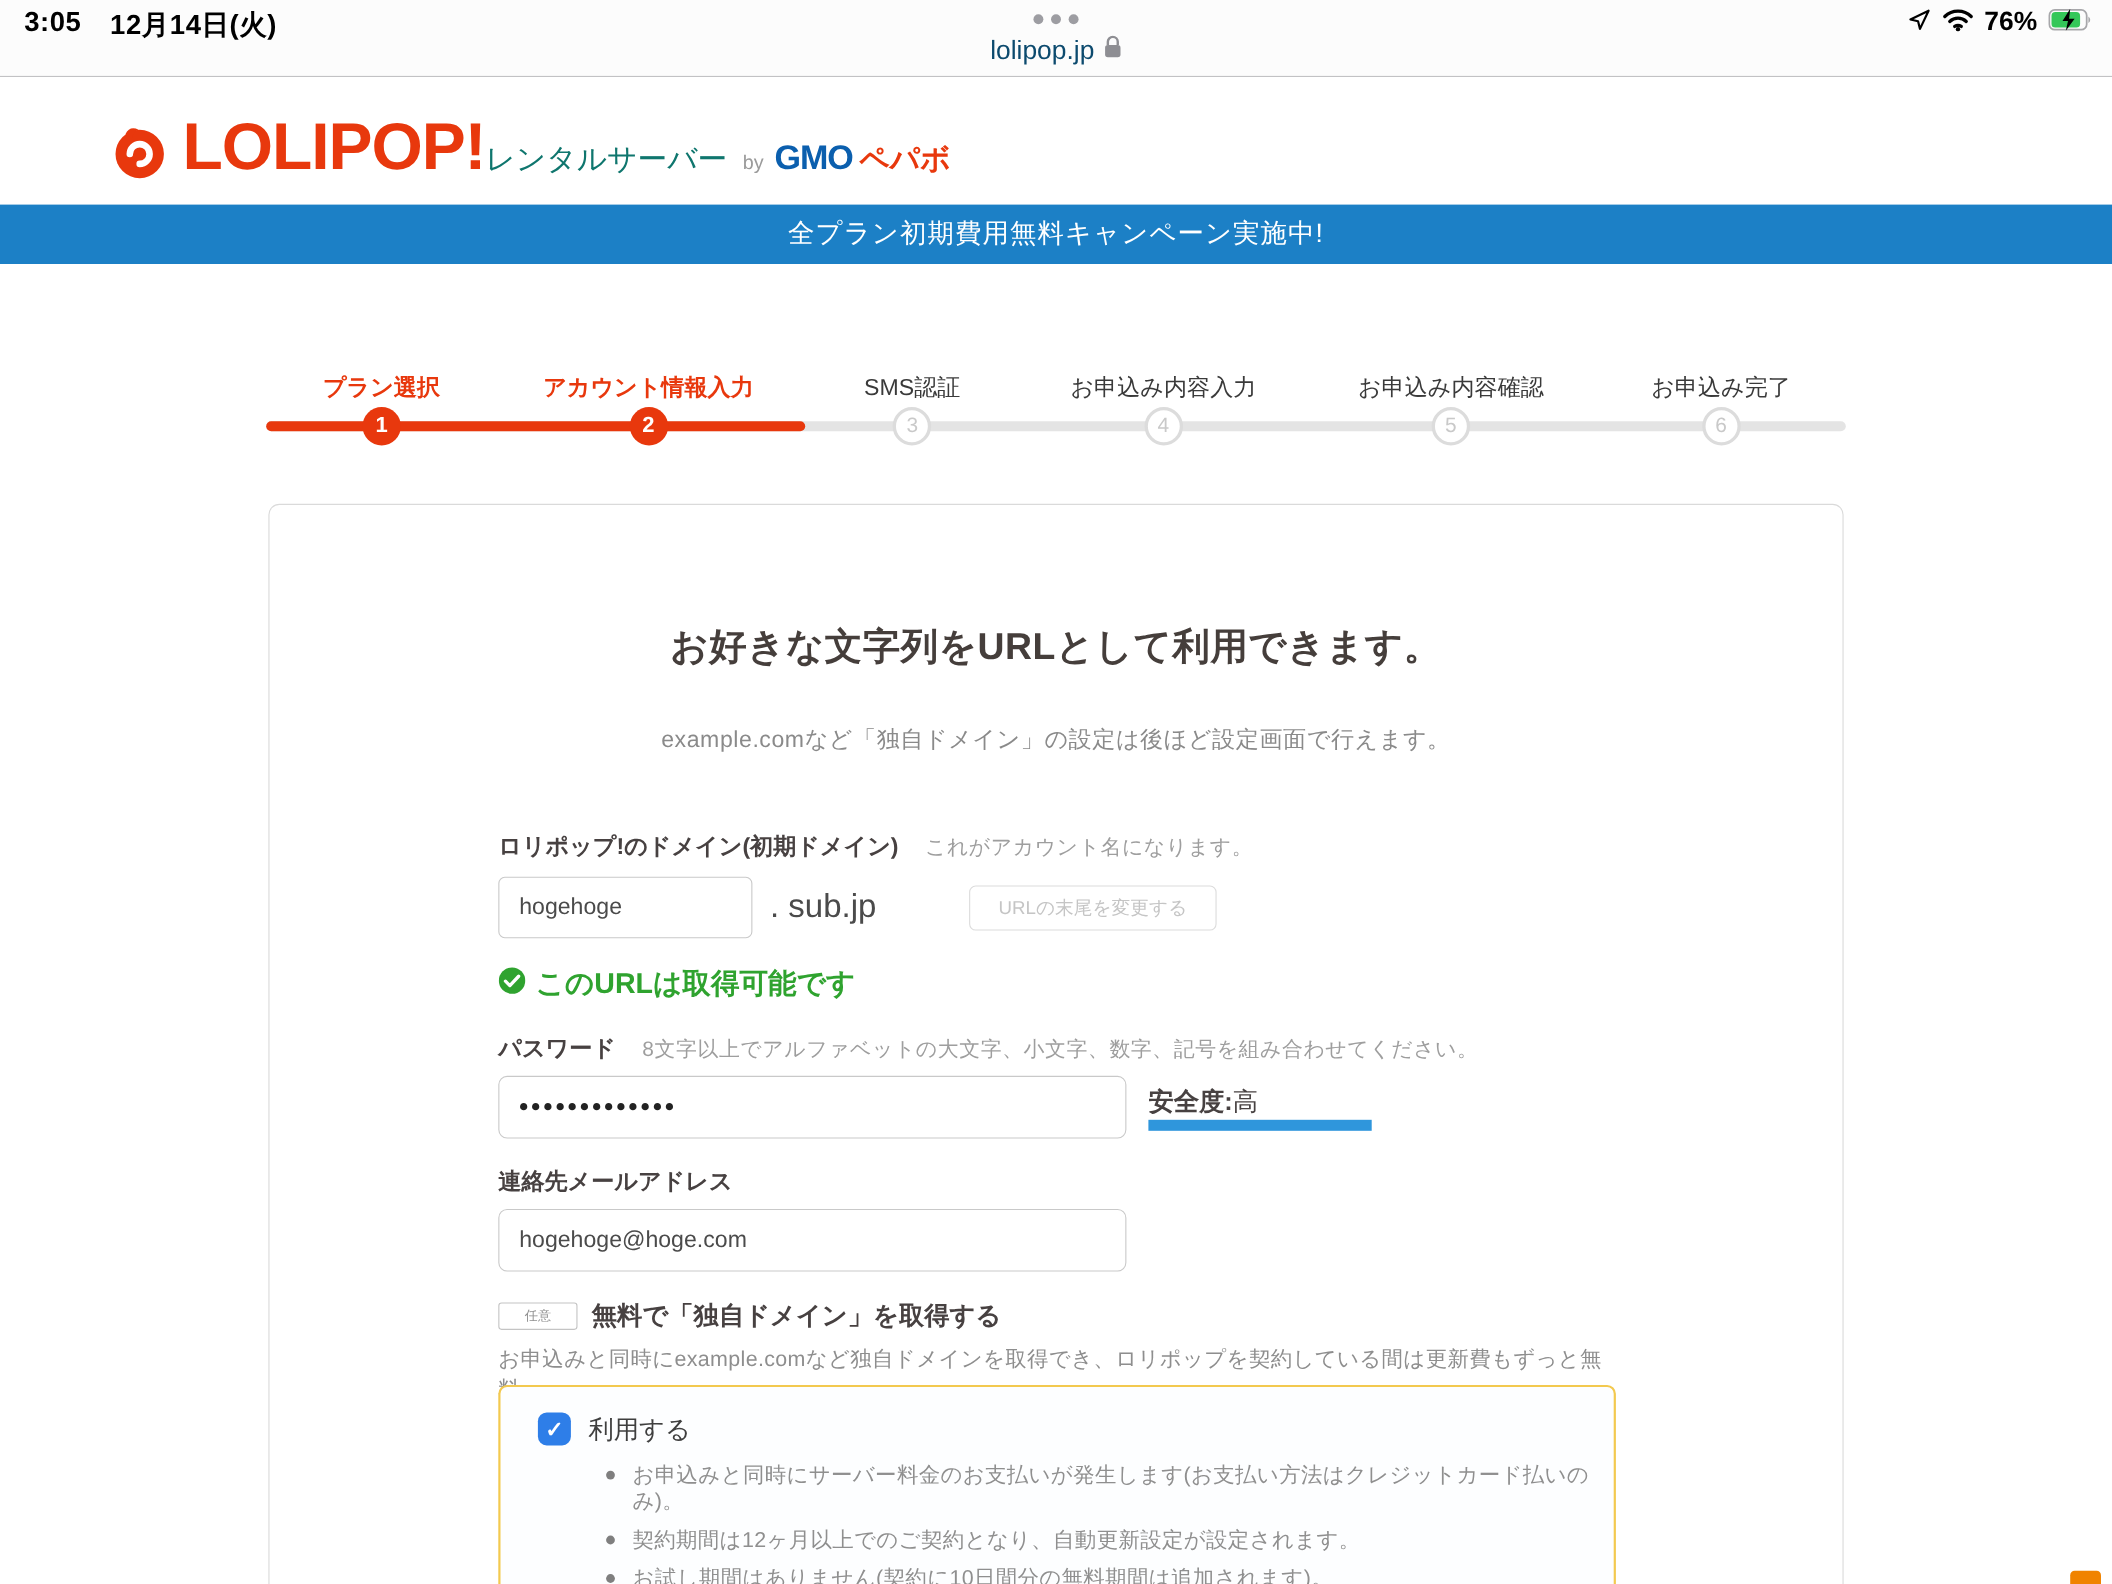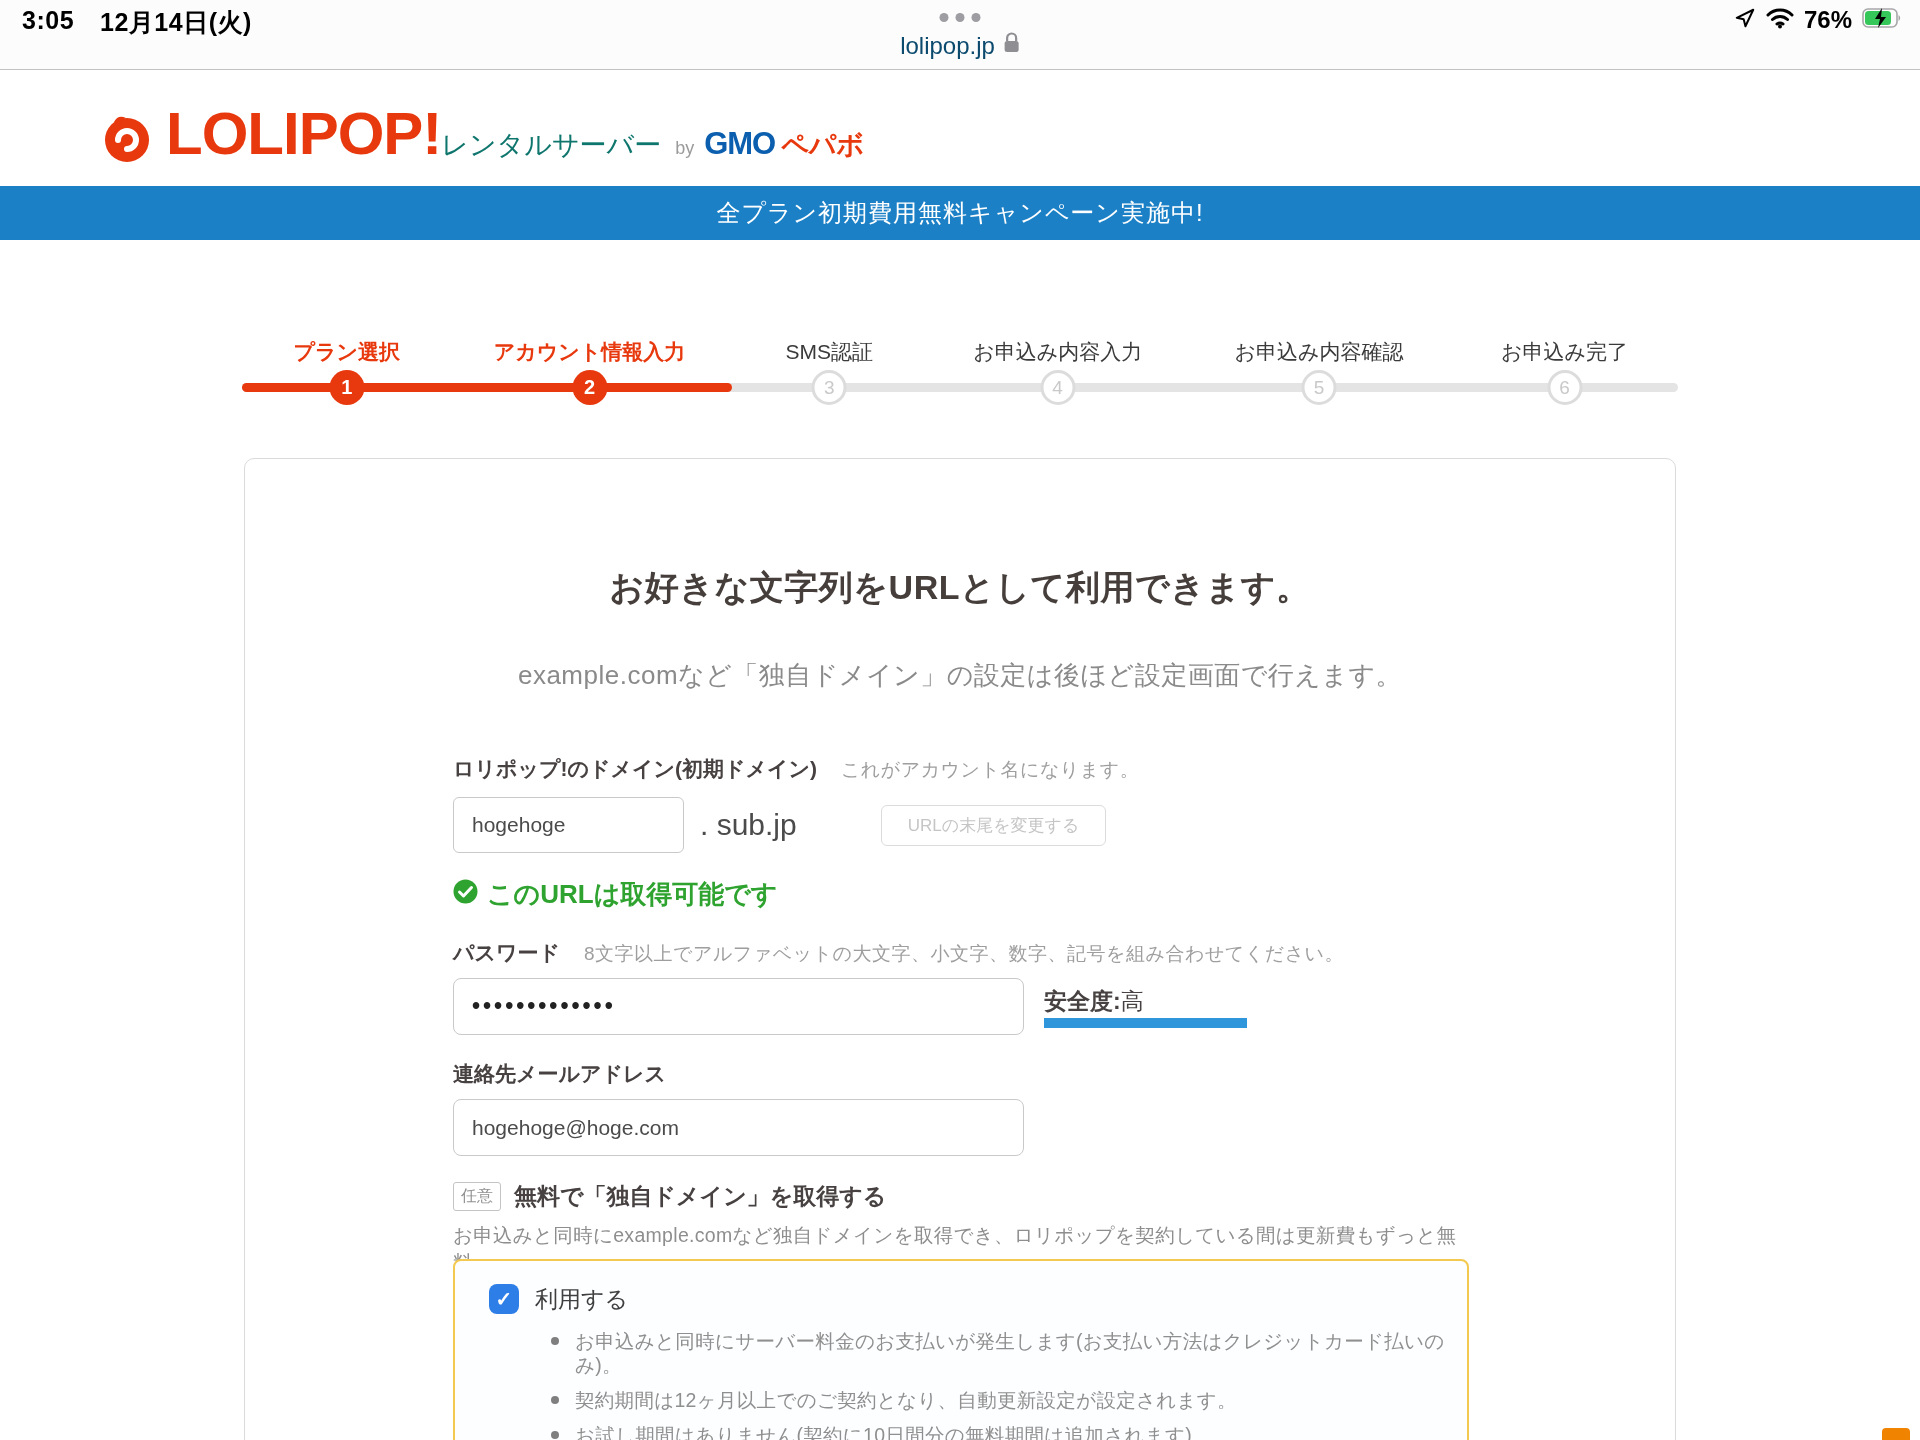--- a/index.html
+++ b/index.html
@@ -47,21 +47,21 @@
     border-radius:50%; background:#fff; border:3px solid #dcdcdc; color:#c9c9c9; font-size:19px;
     display:flex; align-items:center; justify-content:center; }
   .step.active .step-circle { background:#e8380d; border:none; color:#fff; font-weight:700; font-size:20px; }
 
   
   .card { position:absolute; left:244px; top:458px; width:1432px; height:1080px; background:#fff;
     border:1px solid #dadada; border-radius:10px; }
   .card-heading { position:absolute; top:106px; width:100%; text-align:center;
     font-size:34px; font-weight:700; color:#453e3b; letter-spacing:.5px; }
   .card-subheading { position:absolute; top:199px; width:100%; text-align:center;
-    font-size:26px; color:#8a8a8a; letter-spacing:.5px; }
+    font-size:21px; color:#8a8a8a; letter-spacing:.5px; }
   .content { position:absolute; left:208px; top:0; width:1016px; }
 
   .row-label { position:absolute; display:flex; align-items:baseline; gap:24px; }
   .f-label { font-size:21px; font-weight:700; color:#474141; }
   .f-hint { font-size:19px; color:#9e9e9e; letter-spacing:.5px; }
 
   .domain-label-row { top:296px; }
   .domain-input-row { position:absolute; top:338px; display:flex; align-items:center; }
   .text-input { border:1px solid #c9c9c9; border-radius:6px; background:#fff; color:#4b4b4b;
     font-size:21px; padding:0 18px; font-family:"Liberation Sans", sans-serif; outline:none; }
@@ -76,21 +76,21 @@
   .pw-input { position:absolute; top:519px; width:571px; height:57px; font-size:23px;
     font-weight:700; letter-spacing:3px; color:#222; border-radius:8px; }
   .strength { position:absolute; left:591px; top:527px; font-size:23px; color:#474141; }
   .strength b { font-weight:700; }
   .strength-bar { position:absolute; left:591px; top:559px; width:203px; height:10px; background:#2f96dc; }
 
   .email-label { top:601px; }
   .email-input { position:absolute; top:640px; width:571px; height:57px; border-radius:8px; }
 
   .opt-title-row { position:absolute; top:722px; display:flex; align-items:center; gap:13px; }
-  .opt-badge { font-size:16px; color:#909090; border:1px solid #c4c4c4; border-radius:3px; padding:3px 7px;text-align:right; }
+  .opt-badge { font-size:12px; color:#909090; border:1px solid #c4c4c4; border-radius:3px; padding:3px 23px;text-align:right; }
   .opt-title { font-size:23px; font-weight:700; color:#474141; }
   .opt-desc { position:absolute; top:763px; font-size:19.5px; color:#8e8e8e; letter-spacing:.3px; }
   .opt-box { position:absolute; top:800px; left:0; width:1016px; height:340px; background:#fdfeff;
     border:2px solid #f3c94f; border-radius:8px; padding:22px 0 0 34px; }
   .check-row { display:flex; align-items:center; gap:16px; height:32px; }
   .checkbox { width:30px; height:30px; border-radius:8px; background:#2e7ee8; color:#fff;
     display:flex; align-items:center; justify-content:center; font-size:20px; font-weight:700; }
   .check-label { font-size:23px; color:#3f3f3f; }
   .opt-notes { margin:14px 0 0 62px; list-style:none; }
   .opt-notes li { display:flex; align-items:flex-start; gap:16px; font-size:19.5px; color:#8f8f8f;

